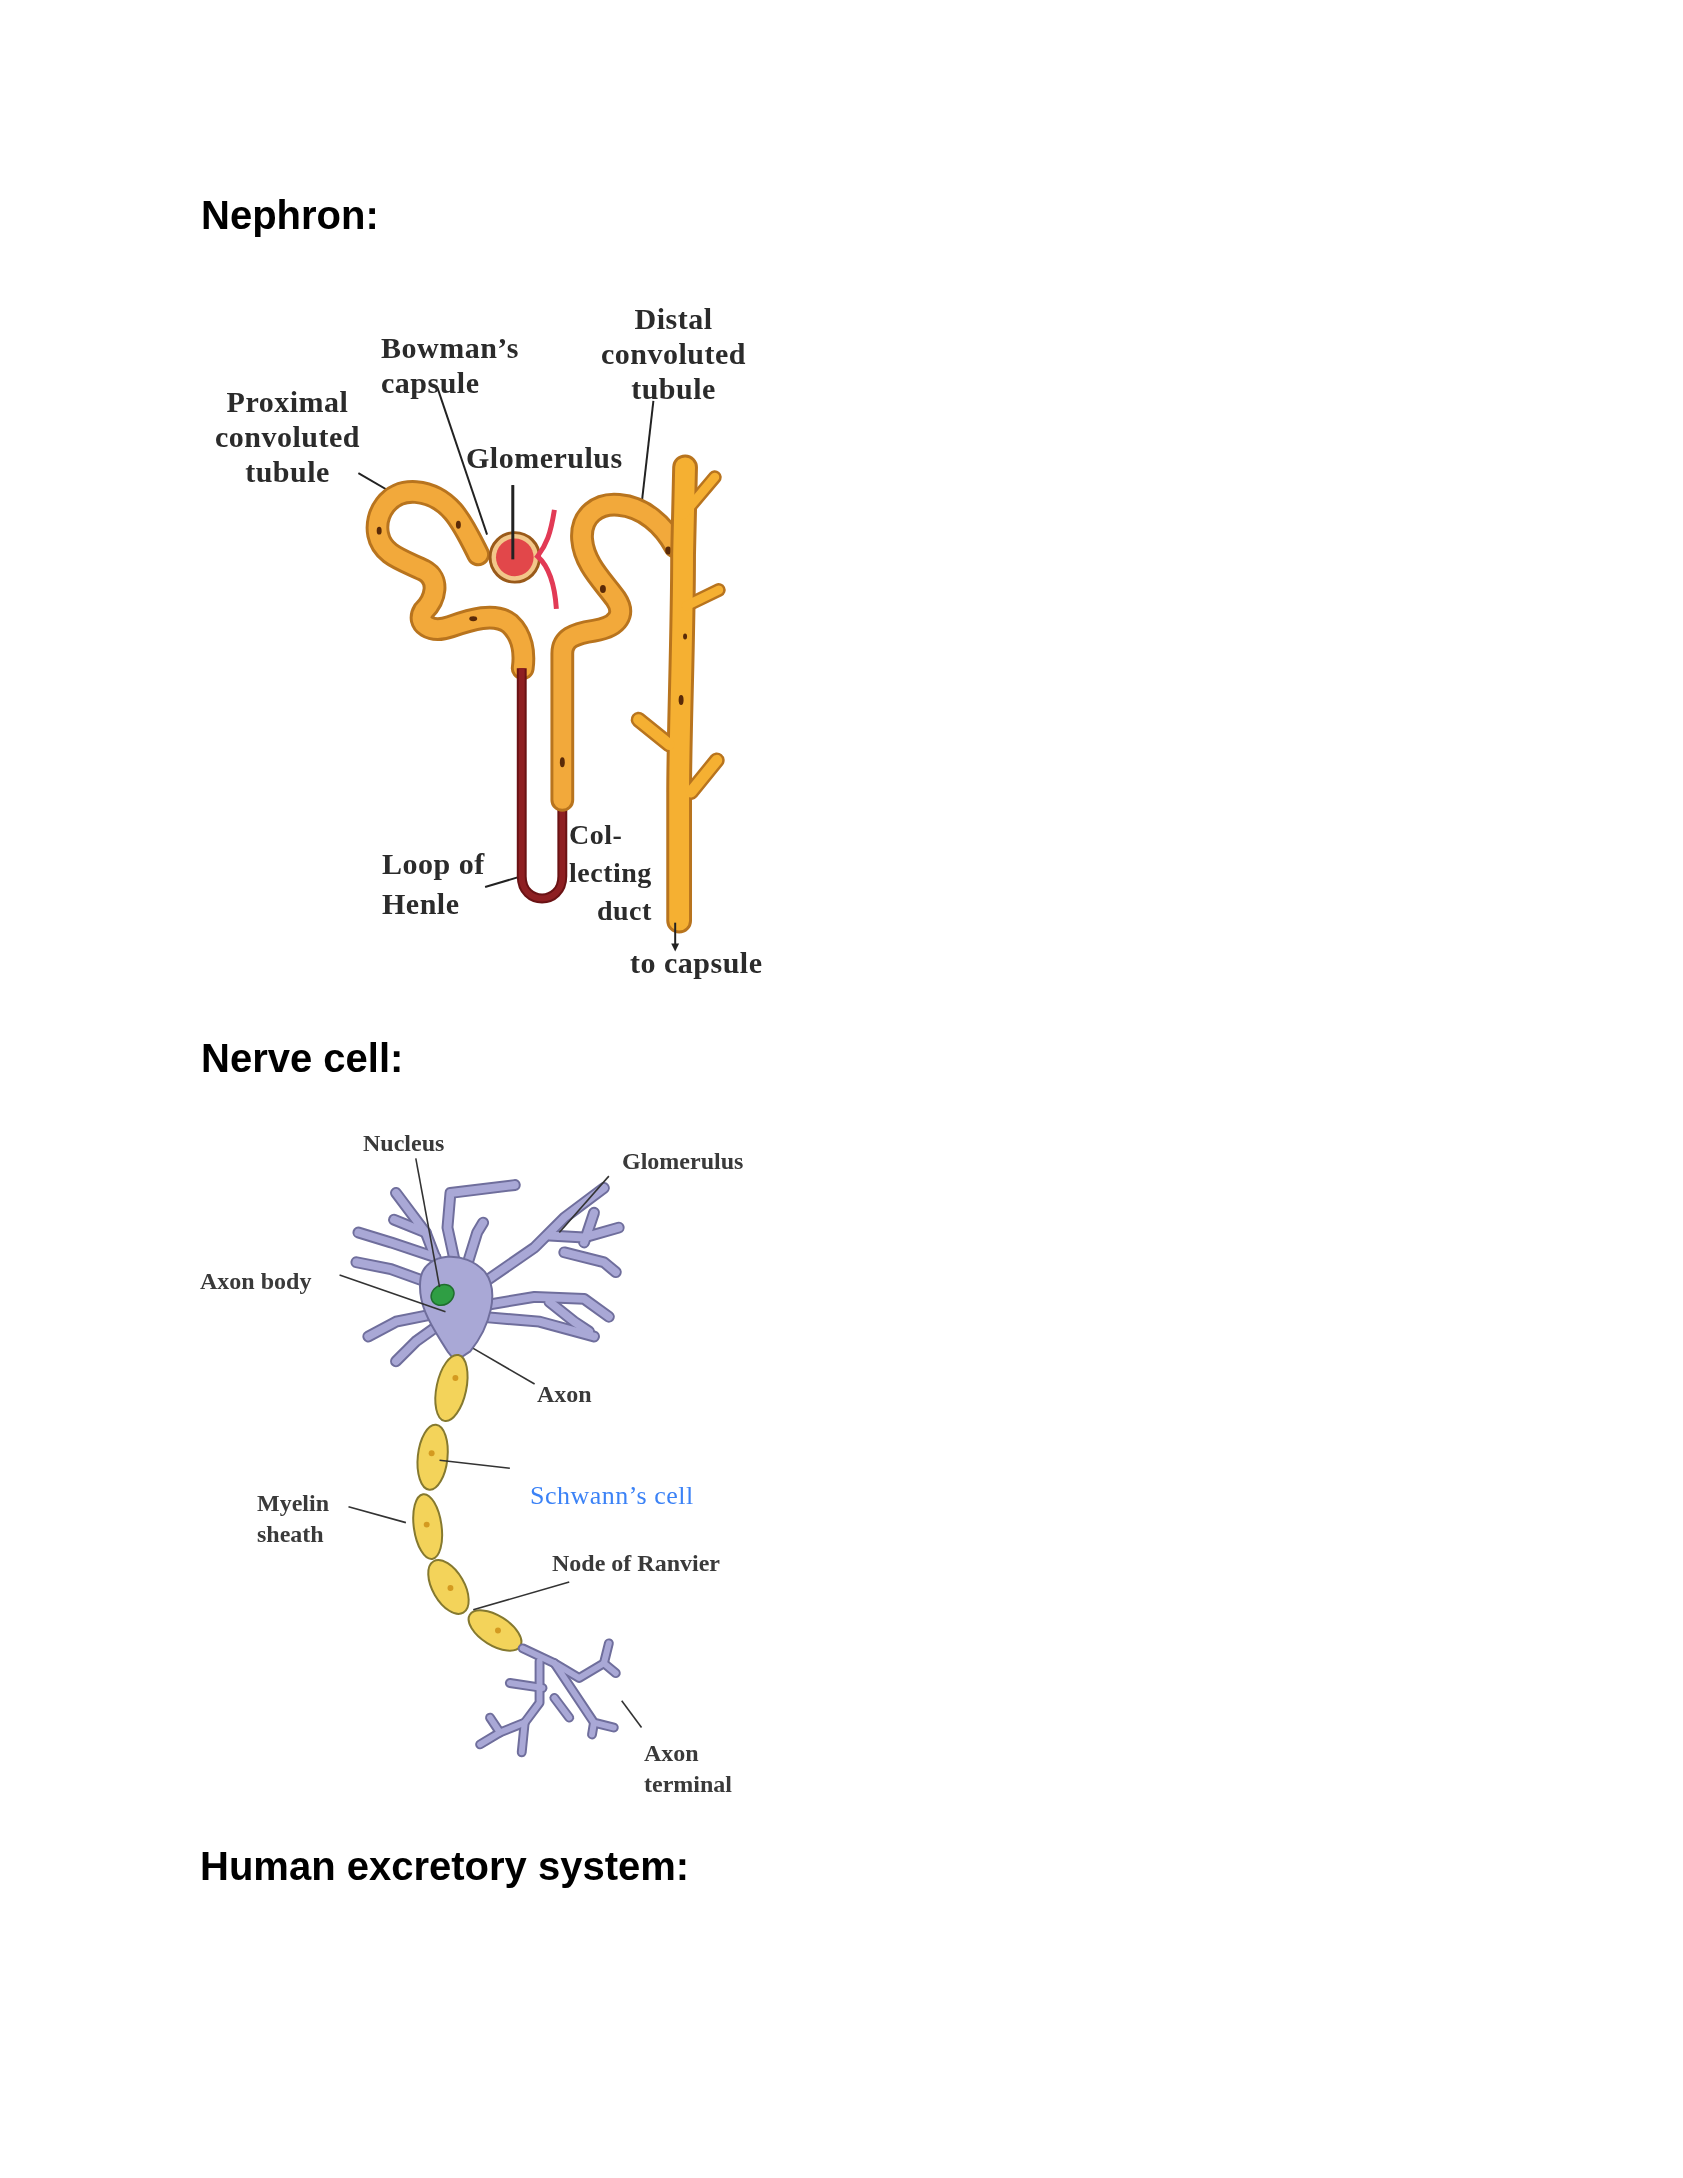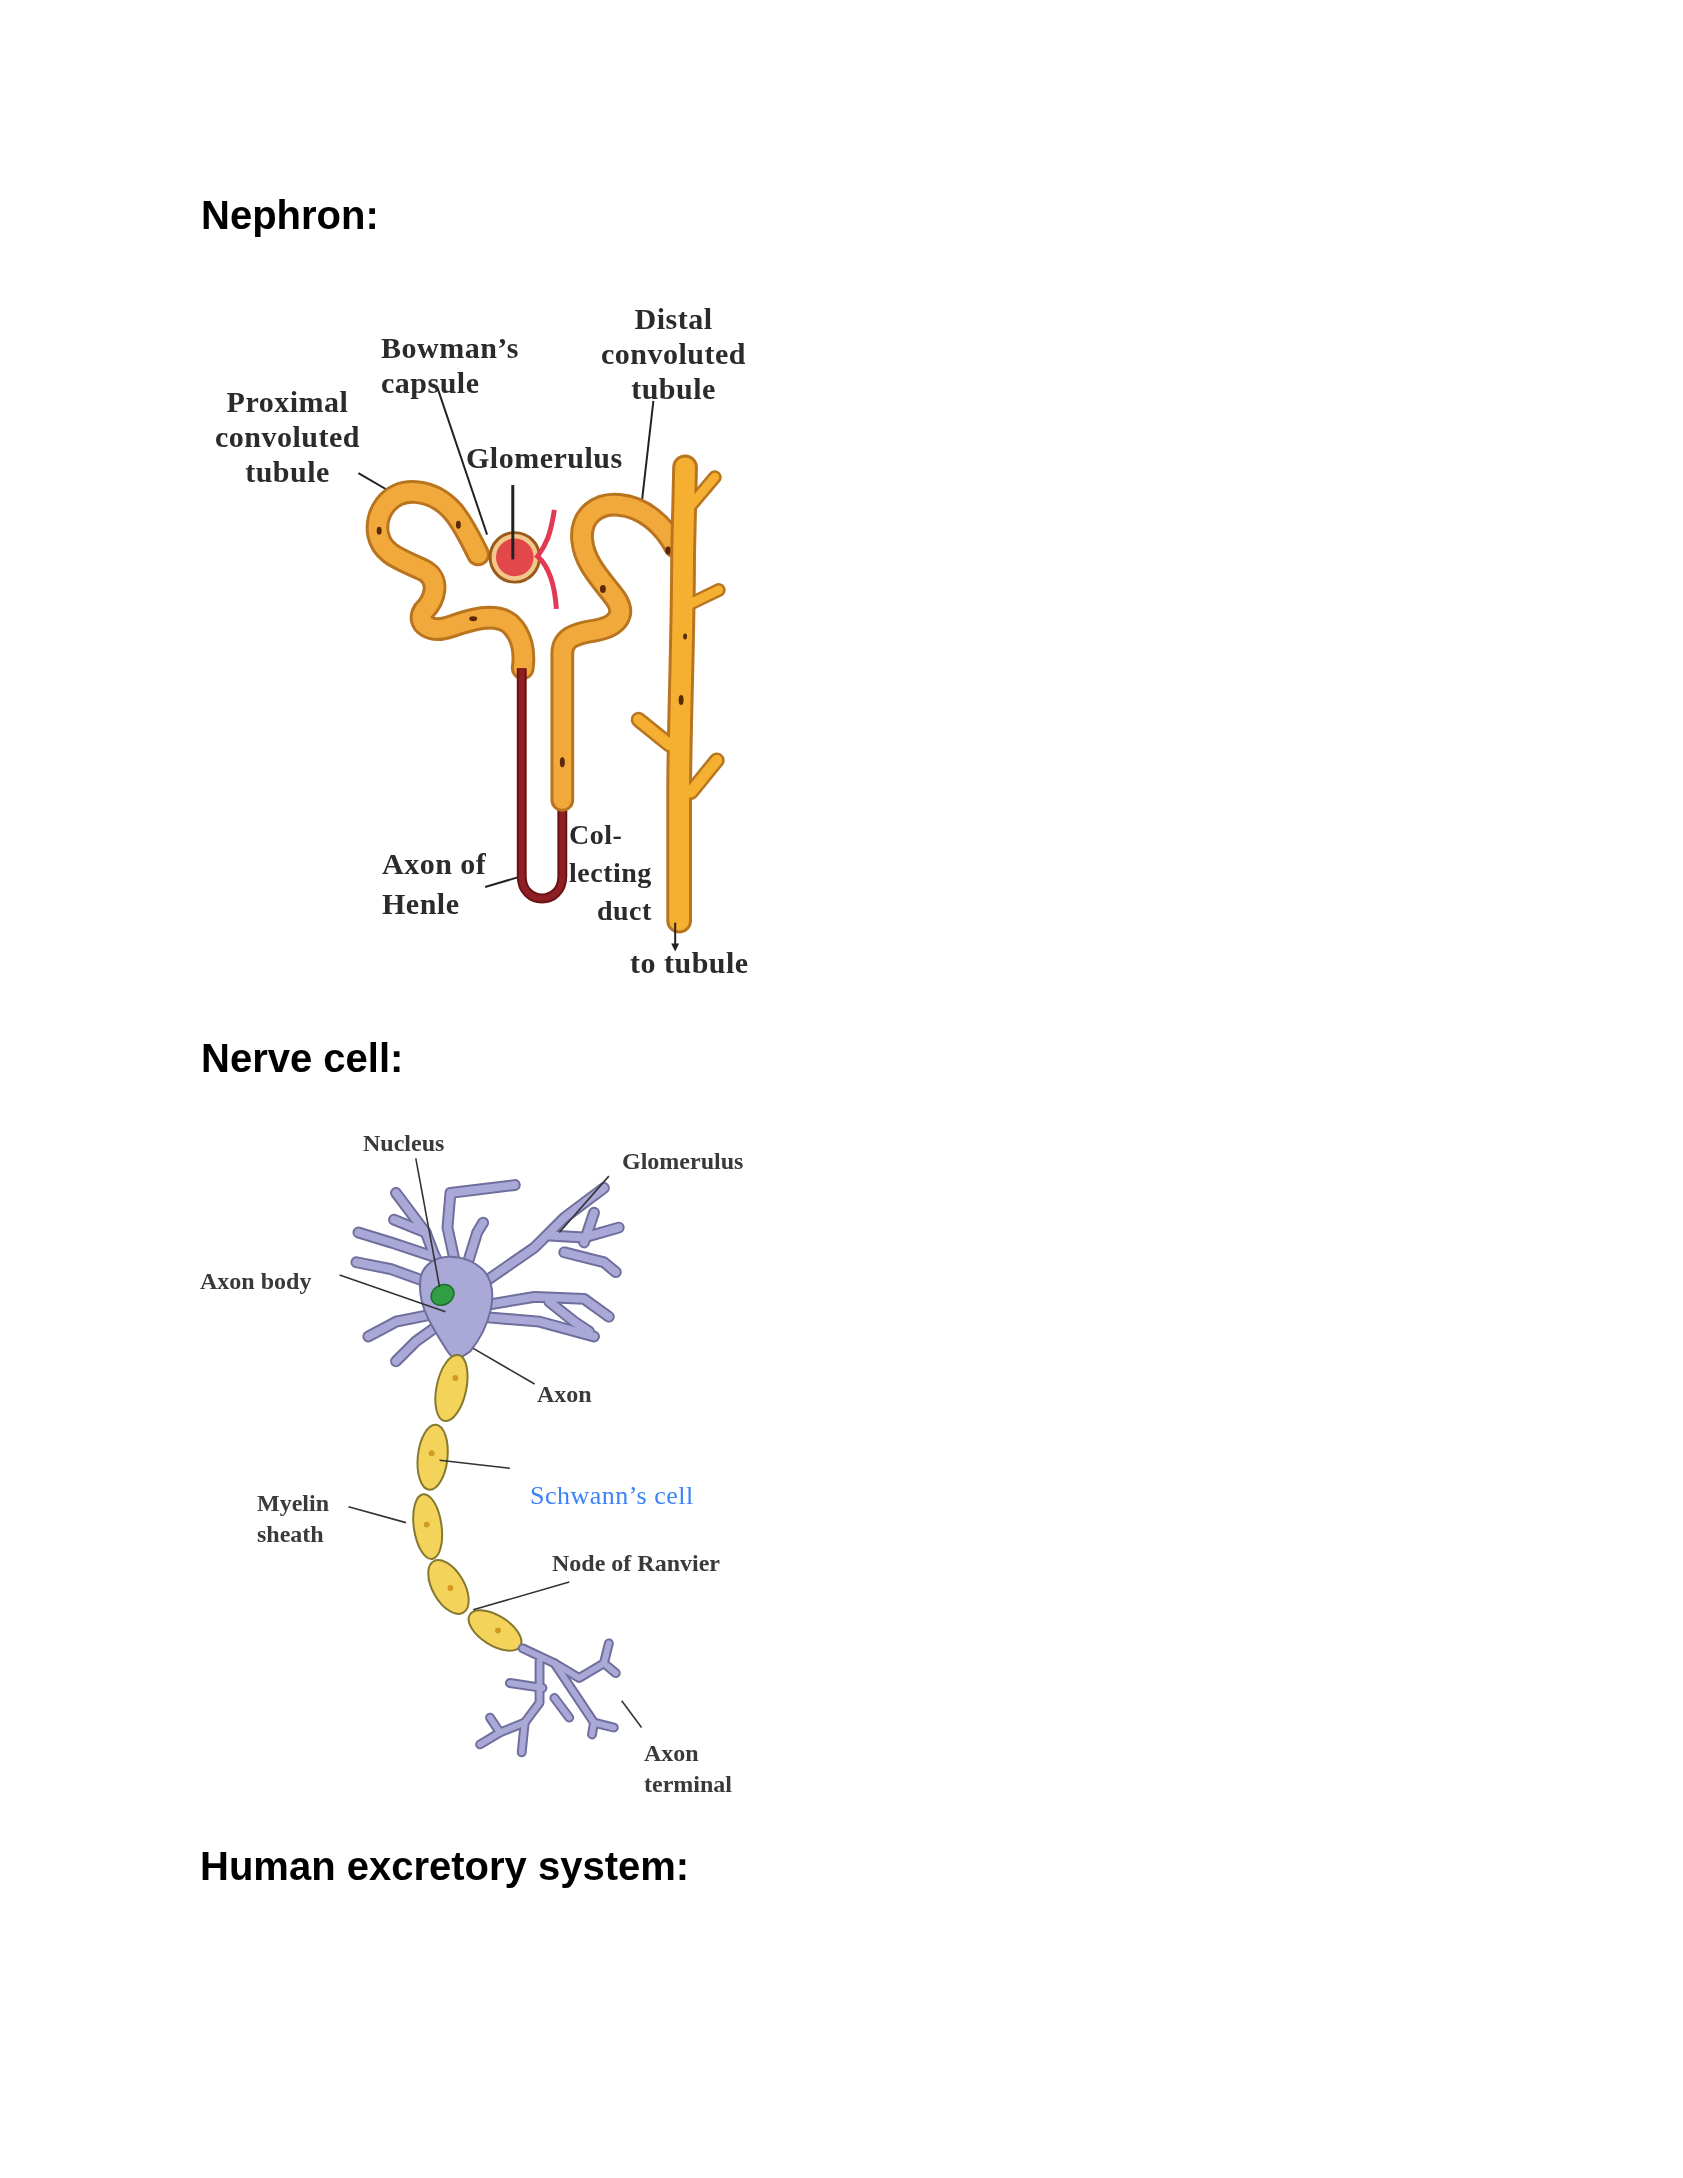--- a/index.html
+++ b/index.html
@@ -98,30 +98,30 @@
 </div>
 <div class="lbl neph left" style="left:466px; top:440px;">
   <span>Glomerulus</span>
 </div>
 <div class="lbl neph" style="left:592px; top:301px; width:163px;">
   <span>Distal</span>
   <span>convoluted</span>
   <span>tubule</span>
 </div>
 <div class="lbl neph left" style="left:382px; top:844px; line-height:40px;">
-  <span>Axon of</span>
+  <span>Loop of</span>
   <span>Henle</span>
 </div>
 <div class="lbl neph left" style="left:569px; top:816px; font-size:28px; line-height:38px;">
   <span>Col-</span>
   <span>lecting</span>
   <span style="padding-left:8px;text-align:right;">duct</span>
 </div>
 <div class="lbl neph left" style="left:630px; top:945px;">
-  <span>to tubule</span>
+  <span>to capsule</span>
 </div>
 
 <svg class="figure" viewBox="0 0 1700 2200" xmlns="http://www.w3.org/2000/svg">
 
   <g stroke="#6F6E9C" stroke-linecap="round" stroke-linejoin="round" fill="none">
     <g stroke-width="12">
       <path d="M458,1318 L430,1245 L400,1205"></path>
       <path d="M430,1245 L398,1232"></path>
       <path d="M440,1270 L395,1255 L362,1245"></path>
       <path d="M445,1300 L395,1282 L360,1275"></path>

